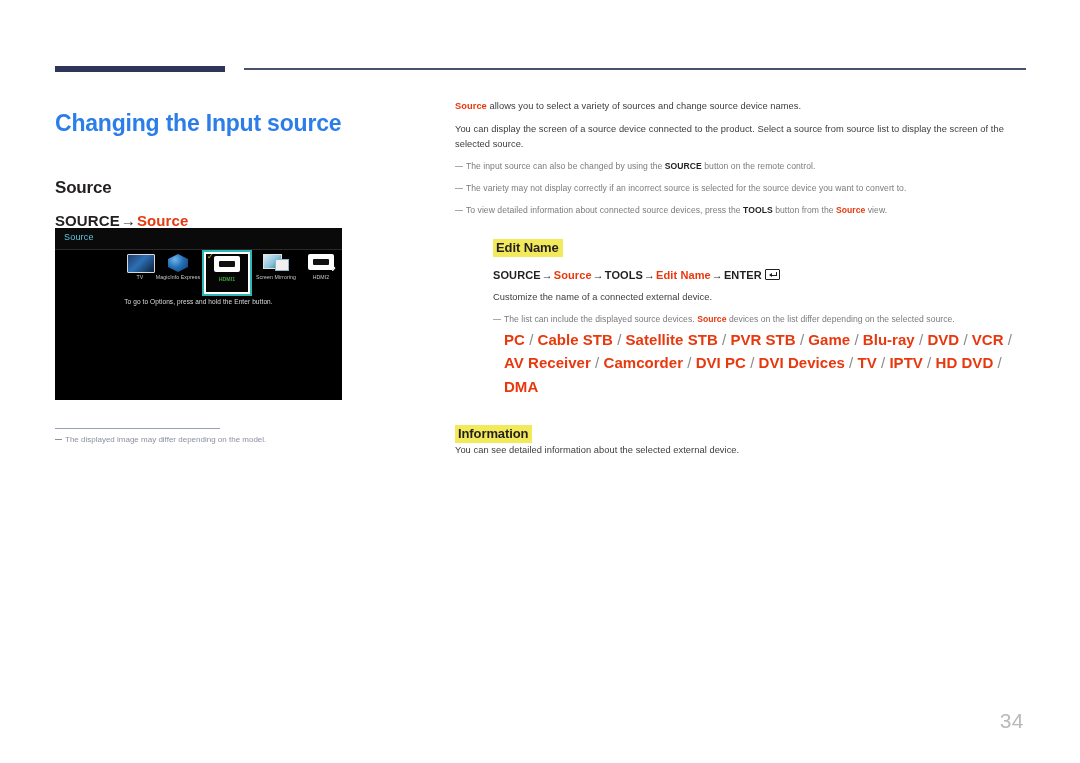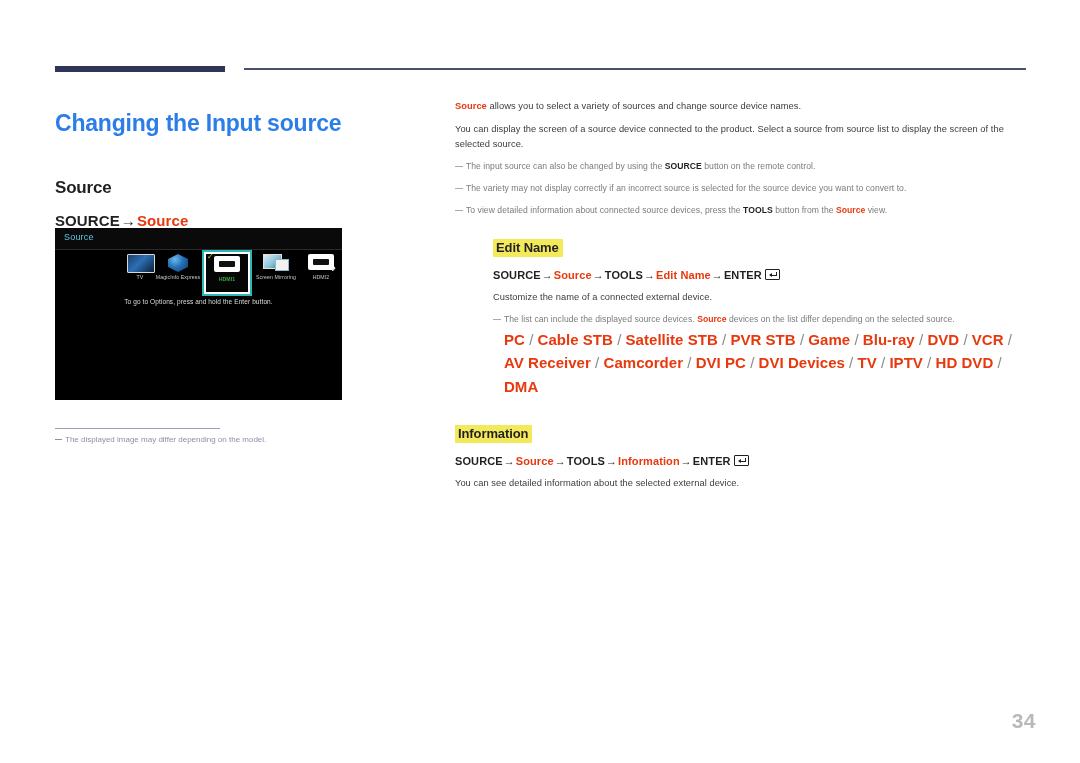--- a/index.html
+++ b/index.html
@@ -312,25 +312,25 @@
     position: absolute;
     left: 3px; top: 3.2px;
     border-top: 2.2px solid transparent;
     border-bottom: 2.2px solid transparent;
     border-right: 3px solid #231f20;
   }
 
   
   .page-num {
     position: absolute;
-    right: 44px;
+    right: 56px;
     bottom: 30px;
     font-size: 21px;
     color: #b9b9b9;
-    font-weight: bold;
+    font-weight: normal;
     letter-spacing: 0.5px;
   }
 </style>
 </head>
 <body>
 
 <div class="hdr-bar-thick"></div>
 <div class="hdr-bar-thin"></div>
 
 <div class="left-col">
@@ -429,22 +429,19 @@
 
     <p class="note-p">
       <span class="nd"></span><span>The list can include the displayed source devices. </span><span class="accent">Source</span><span> devices on the list differ depending on the selected source.</span>
       <span class="devlist" id="device-list"><span>PC</span><span class="sep"> / </span><span>Cable STB</span><span class="sep"> / </span><span>Satellite STB</span><span class="sep"> / </span><span>PVR STB</span><span class="sep"> / </span><span>Game</span><span class="sep"> / </span><span>Blu-ray</span><span class="sep"> / </span><span>DVD</span><span class="sep"> / </span><span>VCR</span><span class="sep"> / </span><span>AV Receiver</span><span class="sep"> / </span><span>Camcorder</span><span class="sep"> / </span><span>DVI PC</span><span class="sep"> / </span><span>DVI Devices</span><span class="sep"> / </span><span>TV</span><span class="sep"> / </span><span>IPTV</span><span class="sep"> / </span><span>HD DVD</span><span class="sep"> / </span><span>DMA</span></span>
     </p>
   </div>
 
   <div class="blk-info">
     <span class="hl-head">Information</span>
 
-    <p class="path-line2">
-      <span>SOURCE</span><span class="arrow">→</span><span class="accent">Source</span><span class="arrow">→</span><span>TOOLS</span><span class="arrow">→</span><span class="accent">Information</span><span class="arrow">→</span><span>ENTER</span><span class="enter-ico"></span>
-    </p>
 
     <p class="body-p">You can see detailed information about the selected external device.</p>
   </div>
 
 </div>
 
 <div class="page-num">34</div>
 
 </body></html>

